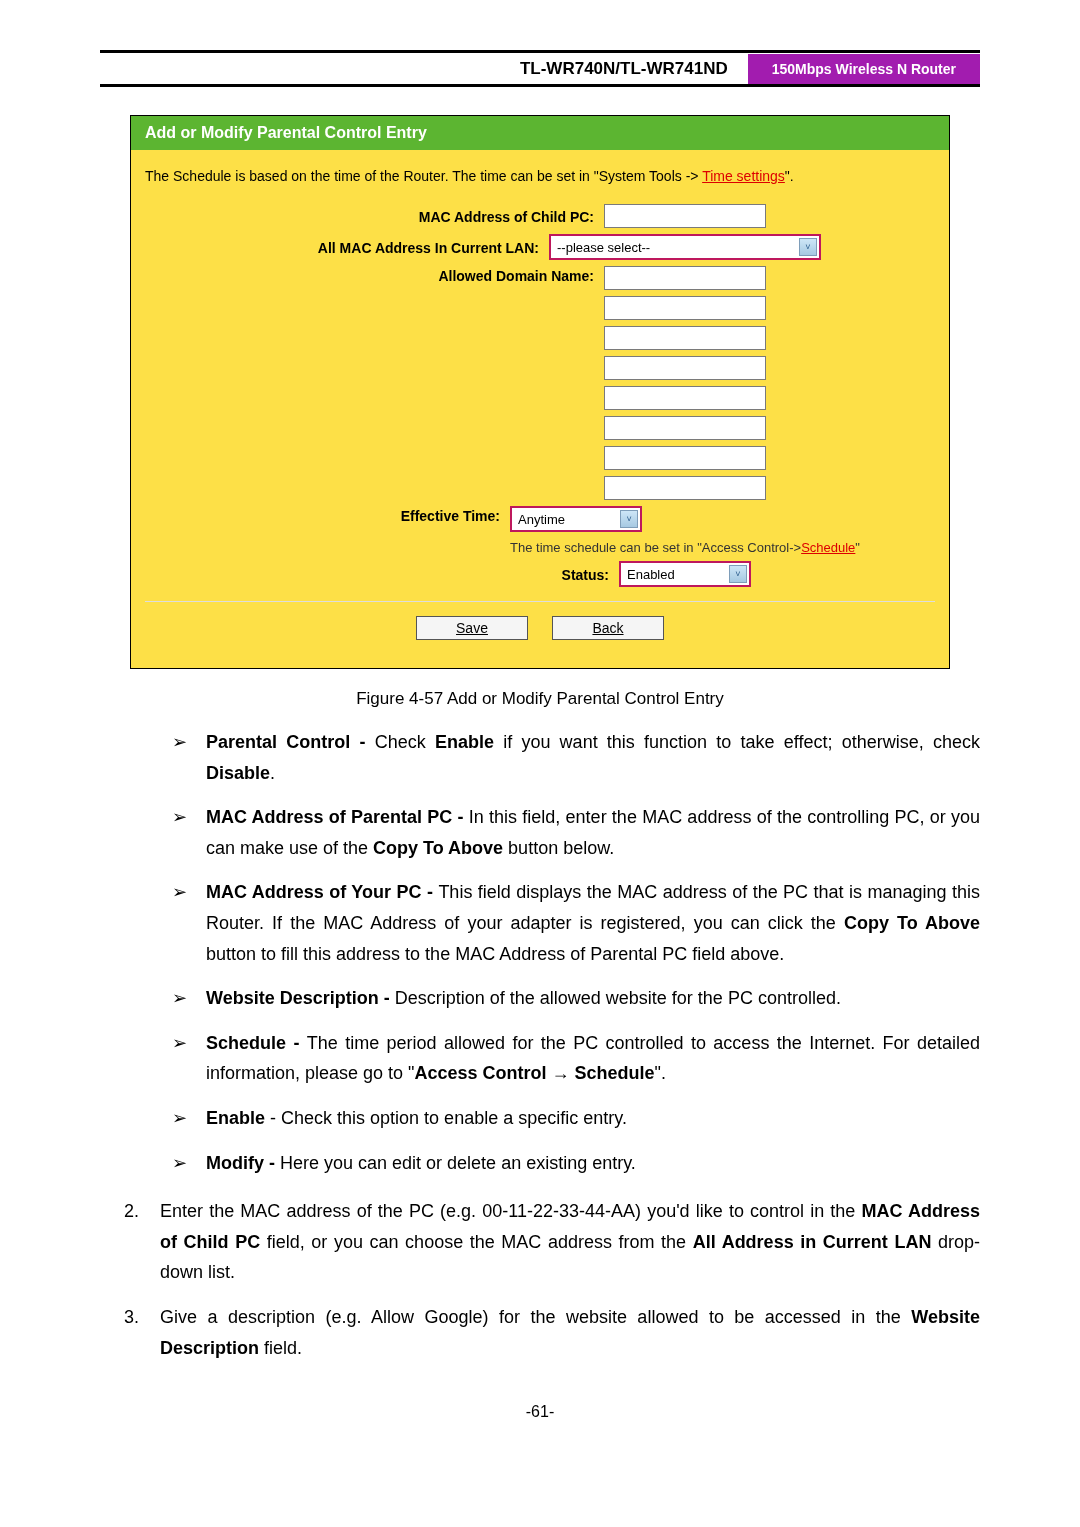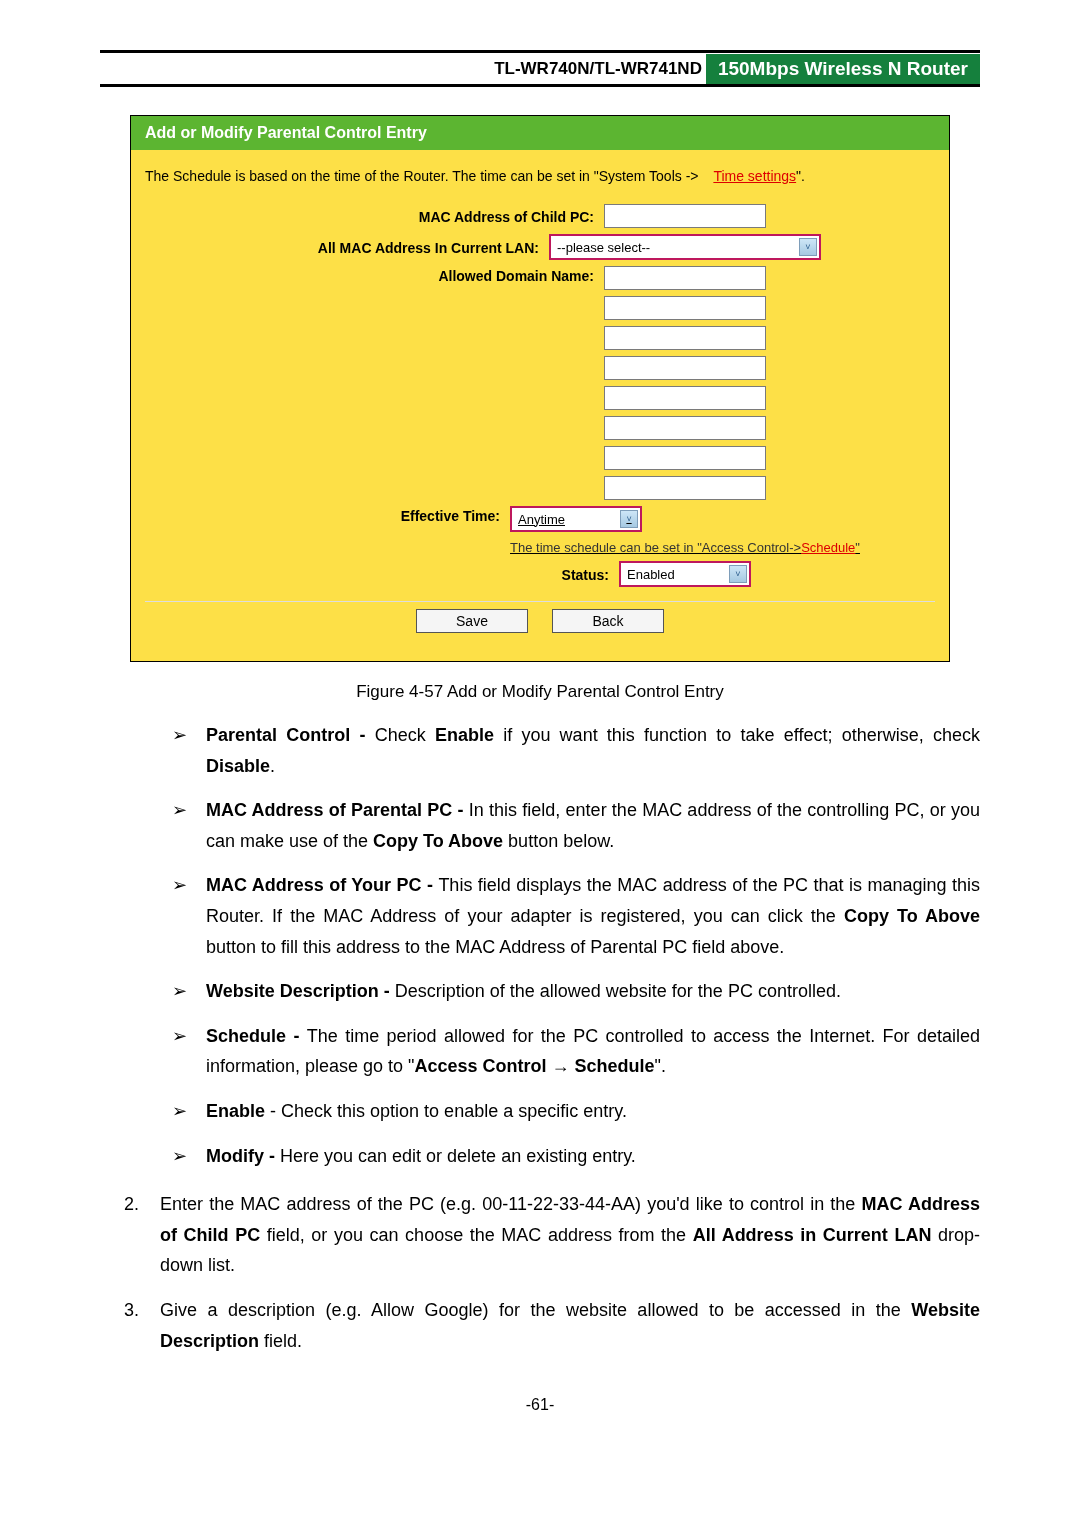--- a/index.html
+++ b/index.html
@@ -23,31 +23,31 @@
     height: 30px;
     align-items: stretch;
     font-weight: bold;
     border-bottom: 3px solid #000;
   }
   .header-left {
     flex: 1;
     display: flex;
     align-items: center;
     justify-content: flex-end;
-    padding-right: 4px;
+    padding-right: 20px;
     font-size: 17px;
     text-align: right;
   }
   .header-right {
-    background: #15803d;
+    background: #a21caf;
     color: #fff;
     display: flex;
     align-items: center;
-    padding: 0 12px;
-    font-size: 19px;
+    padding: 0 24px;
+    font-size: 14px;
   }
   .figure-wrap {
     margin: 28px 30px 20px 30px;
     border: 1px solid #000;
     background: #fde047;
     font-size: 14px;
   }
   .fig-title {
     background: #5cb531;
     color: #fff;
@@ -58,21 +58,20 @@
   .fig-body {
     padding: 6px 14px 18px 14px;
   }
   .schedule-note {
     padding: 12px 0 20px 0;
     font-size: 14px;
   }
   .schedule-note a {
     color: #d00;
     text-decoration: underline;
-    margin-left: 11px;
   }
   .form-grid {
     display: flex;
     flex-direction: column;
     gap: 6px;
     align-items: center;
   }
   .form-row {
     display: flex;
     align-items: center;
@@ -132,23 +131,24 @@
   .hint {
     font-size: 13px;
     color: #333;
     margin-top: 2px;
   }
   .hint a { color: #d00; text-decoration: underline; }
   .btn-row {
     display: flex;
     justify-content: center;
     gap: 24px;
-    padding: 7px 0 10px 0;
+    padding: 14px 0 10px 0;
     border-top: 1px solid #ddd;
     margin-top: 14px;
+    text-decoration: underline;
   }
   .btn {
     border: 1px solid #555;
     background: #f5f5f5;
     padding: 3px 0;
     width: 110px;
     text-align: center;
     font-size: 14px;
   }
   .caption {
@@ -238,21 +238,21 @@
               <div class="text-input"></div>
               <div class="text-input"></div>
               <div class="text-input"></div>
               <div class="text-input"></div>
               <div class="text-input"></div>
             </div>
           </div>
         </div>
         <div class="form-row top">
           <div class="form-label">Effective Time:</div>
-          <div class="form-field" style="flex-direction:column; align-items:flex-start;text-decoration:underline;">
+          <div class="form-field" style="flex-direction:column; align-items:flex-start;">
             <div class="select">
               <span>Anytime</span>
               <span class="arrow">˅</span>
             </div>
             <div class="hint">
               <span>The time schedule can be set in "Access Control-&gt;</span><a href="#">Schedule</a><span>"</span>
             </div>
           </div>
         </div>
         <div class="form-row">

